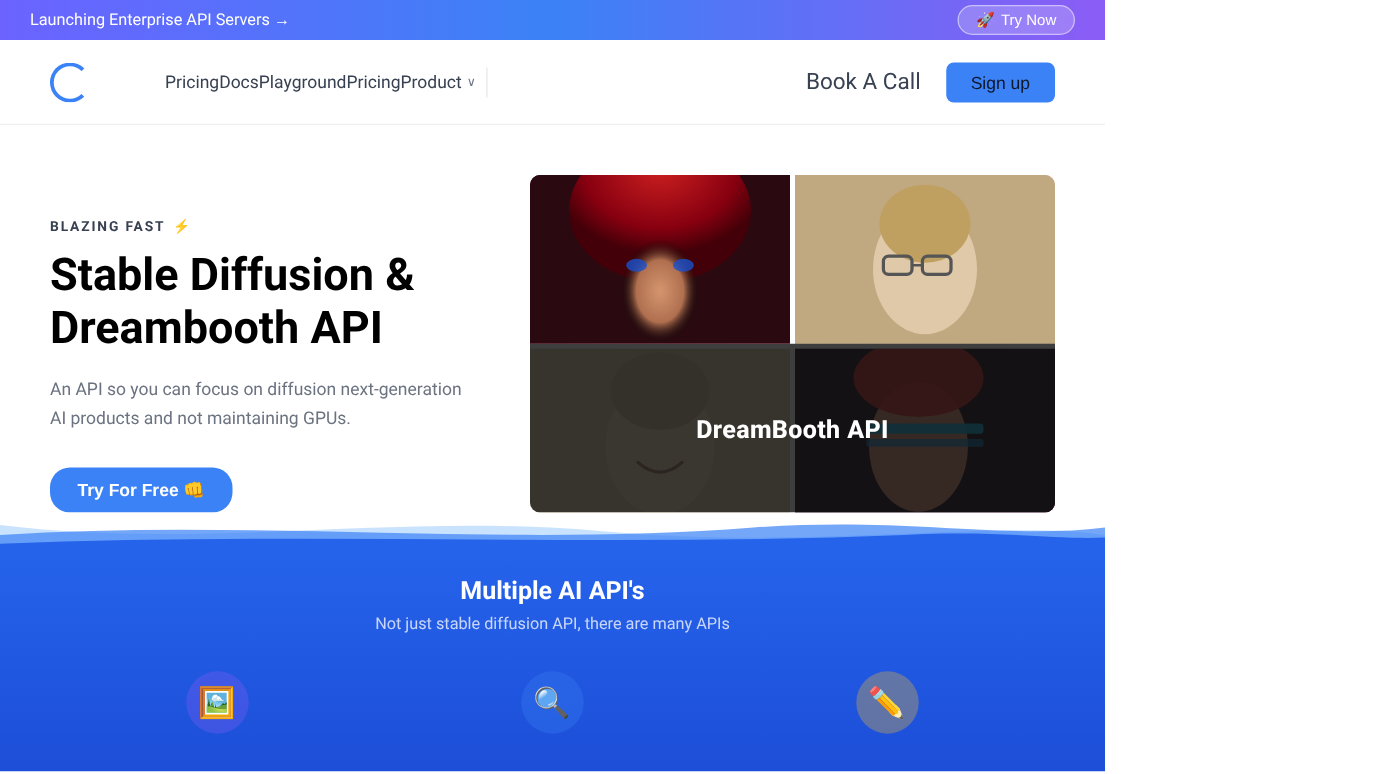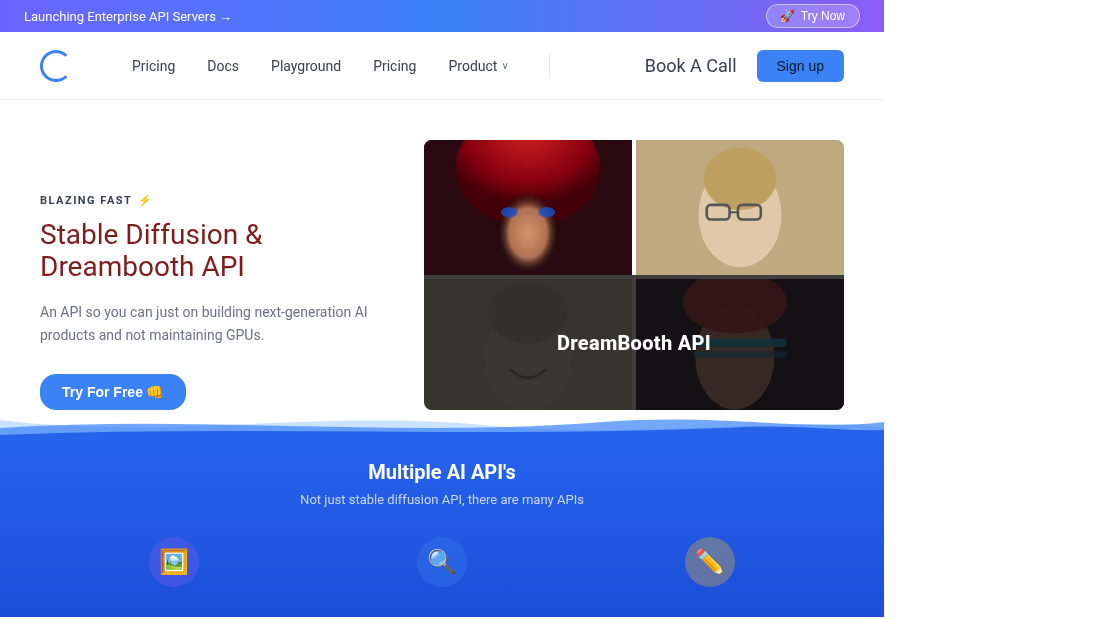--- a/index.html
+++ b/index.html
@@ -61,21 +61,20 @@
       transform: translate(-50%, -50%);
       width: 8px;
       height: 8px;
       background: #3b82f6;
       border-radius: 50%;
       opacity: 0;
     }
     .nav-links {
       display: flex;
       align-items: center;
-      gap: 32px;
       flex: 1;
     }
     .nav-link {
       font-size: 14px;
       color: #374151;
       cursor: pointer;
       text-decoration: none;
     }
     .nav-divider {
       width: 1px;
@@ -135,23 +134,23 @@
       align-items: center;
       gap: 6px;
       font-size: 11px;
       font-weight: 700;
       letter-spacing: 1.5px;
       color: #374151;
       margin-bottom: 12px;
       text-transform: uppercase;
     }
     .hero-title {
-      font-size: 28px;
-      font-weight: 400;
-      color: #7f1d1d;
+      font-size: 36px;
+      font-weight: 700;
+      color: #000000;
       line-height: 1.15;
       margin-bottom: 18px;
     }
     .hero-desc {
       font-size: 14px;
       color: #6b7280;
       line-height: 1.6;
       margin-bottom: 28px;
       max-width: 340px;
     }
@@ -314,21 +313,21 @@
   <div class="hero">
     <div class="hero-content">
       <div class="blazing-badge">
         <span>BLAZING FAST</span>
         <span>⚡</span>
       </div>
       <h1 class="hero-title">
         <span>Stable Diffusion &amp;</span><br>
         <span>Dreambooth API</span>
       </h1>
-      <p class="hero-desc">An API so you can just on building next-generation AI products and not maintaining GPUs.</p>
+      <p class="hero-desc">An API so you can focus on diffusion next-generation AI products and not maintaining GPUs.</p>
       <div class="hero-buttons">
         <button class="try-free-btn">Try For Free 👊</button>
       </div>
     </div>
 
     <div class="img-grid-wrapper">
       <div class="img-top-row">
         <div class="img-cell c1">
           
           <svg width="100%" height="100%" viewBox="0 0 200 135" preserveAspectRatio="xMidYMid slice">

